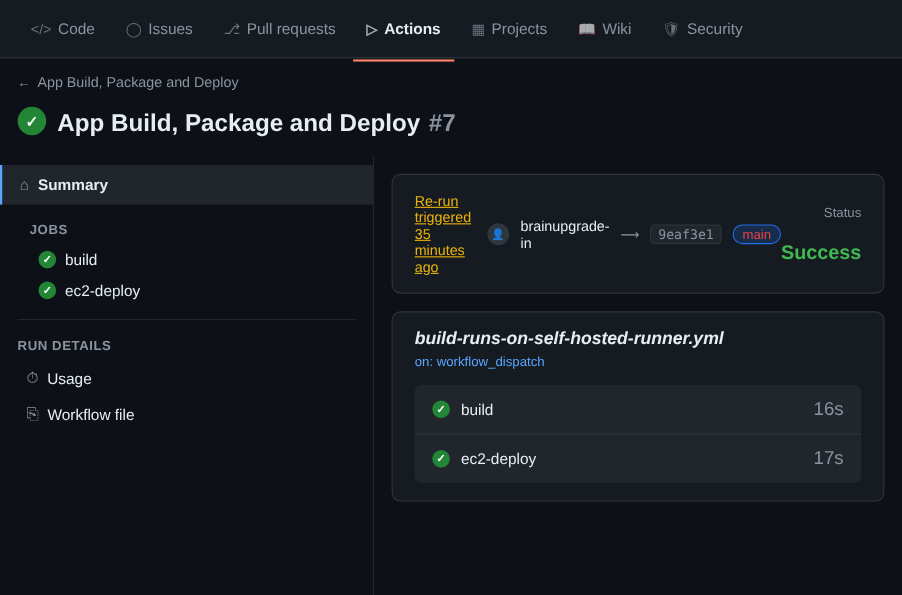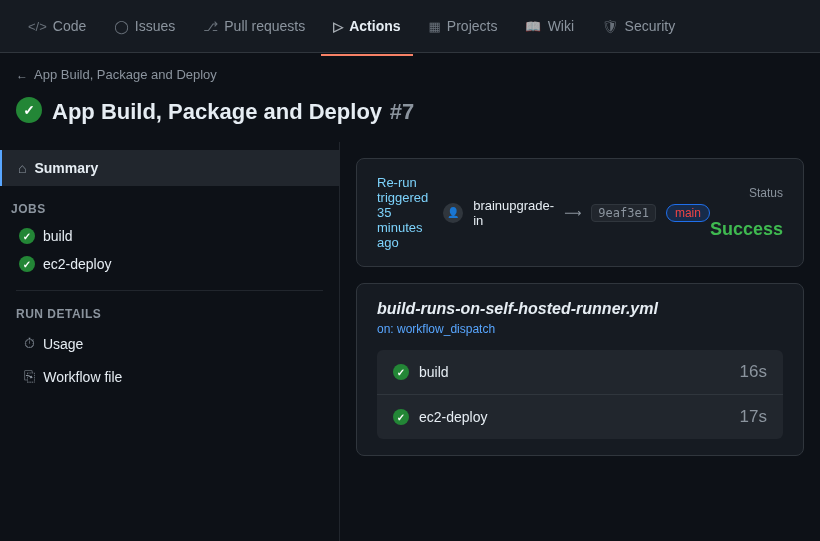--- a/index.html
+++ b/index.html
@@ -112,21 +112,21 @@
       padding: 10px 16px;
       background: #21262d;
       border-left: 2px solid #58a6ff;
       cursor: pointer;
       font-weight: 600;
       color: #e6edf3;
       margin-bottom: 8px;
     }
     .home-icon { font-size: 14px; color: #8b949e; }
 
-    .jobs-section { padding: 0 11px; }
+    .jobs-section { padding: 0 27px; }
     .jobs-label {
       font-size: 12px;
       font-weight: 600;
       color: #8b949e;
       text-transform: uppercase;
       letter-spacing: 0.5px;
       padding: 8px 0 6px 0;
     }
     .job-item {
       display: flex;
@@ -181,21 +181,21 @@
       background: #161b22;
       border: 1px solid #30363d;
       border-radius: 8px;
       padding: 16px 20px;
       display: flex;
       align-items: center;
       justify-content: space-between;
       margin-bottom: 16px;
     }
     .trigger-left { display: flex; align-items: center; gap: 10px; }
-    .trigger-text { color: #7dd3fc; font-size: 13px; }
+    .trigger-text { color: #eab308; font-size: 13px; text-decoration: underline; }
     .avatar {
       width: 20px;
       height: 20px;
       border-radius: 50%;
       background: #30363d;
       display: flex;
       align-items: center;
       justify-content: center;
       font-size: 10px;
       color: #8b949e;

